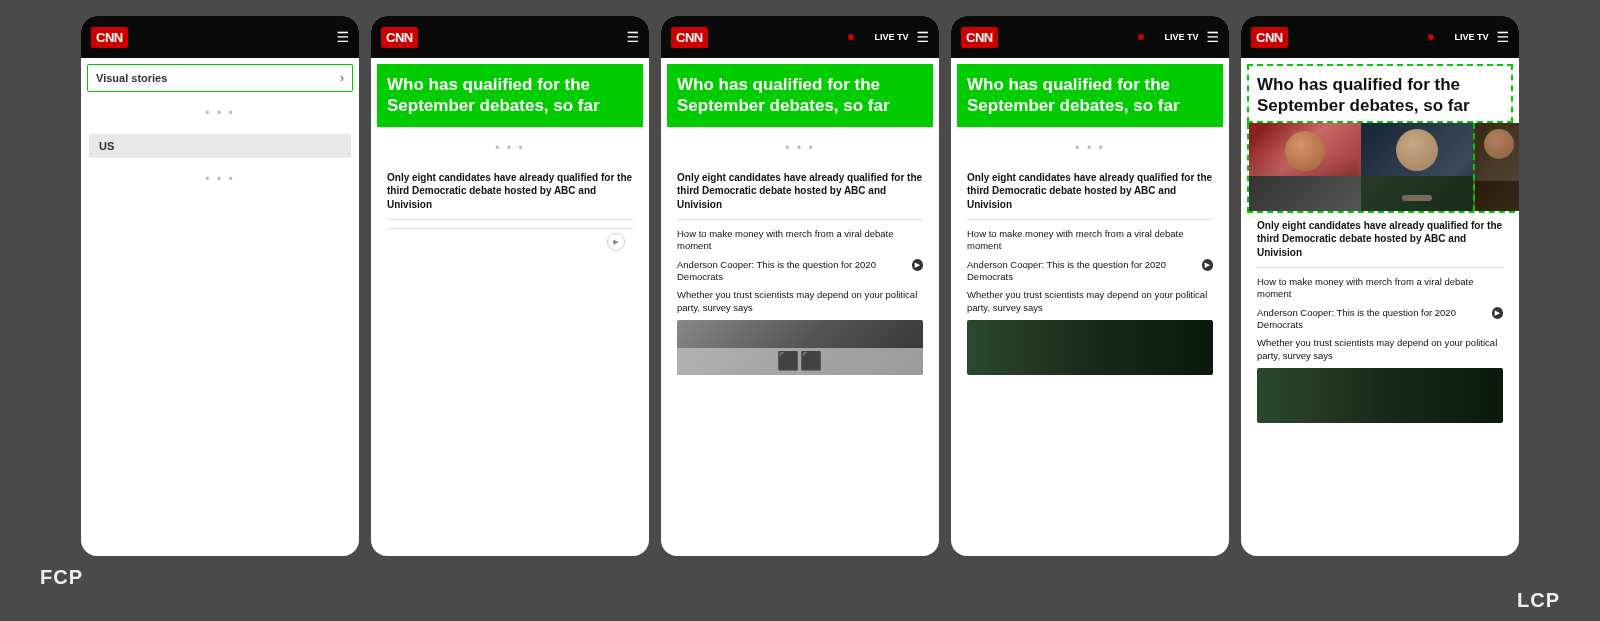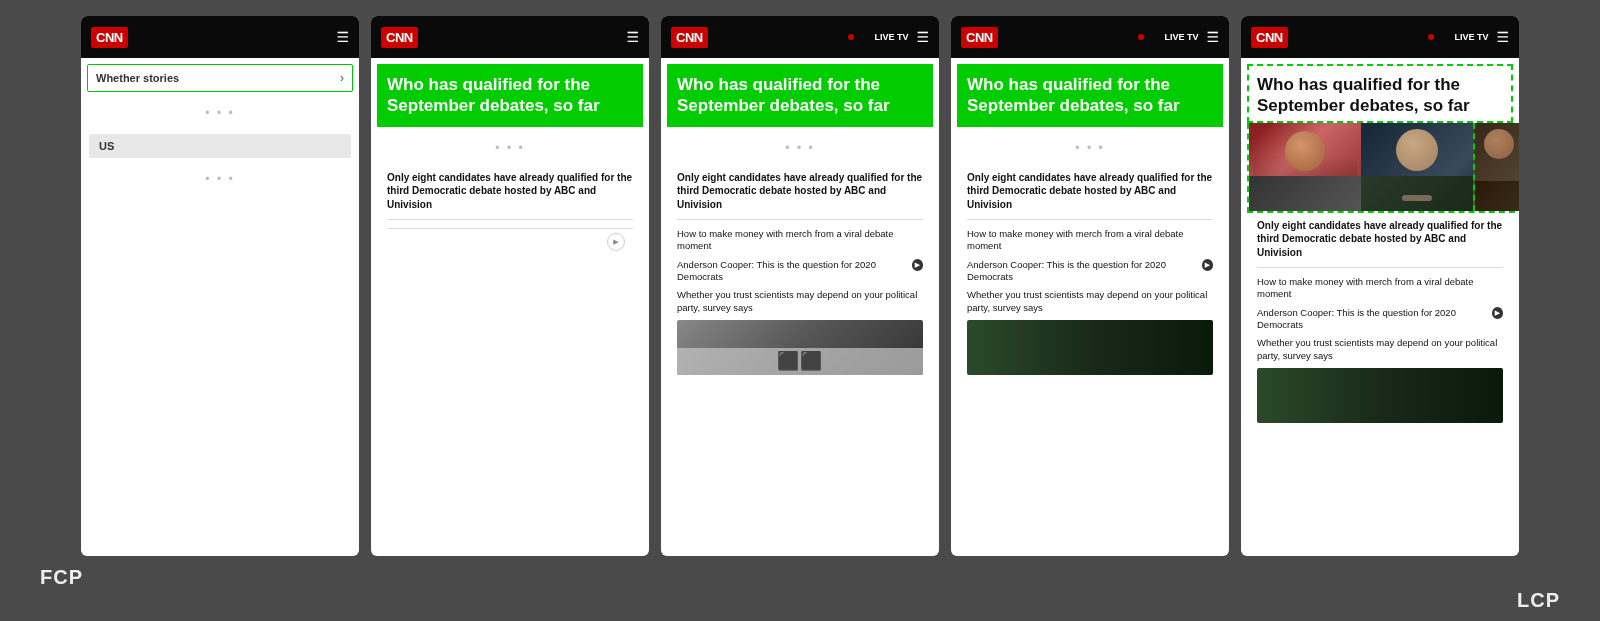--- a/index.html
+++ b/index.html
@@ -20,21 +20,21 @@
       align-items: flex-start;
       justify-content: center;
       gap: 12px;
       padding: 16px 20px 0 20px;
       width: 100%;
     }
     .phone-card {
       width: 278px;
       height: 540px;
       background: #fff;
-      border-radius: 6px;
+      border-radius: 16px;
       overflow: hidden;
       display: flex;
       flex-direction: column;
       position: relative;
       flex-shrink: 0;
     }
     
     .cnn-header {
       background: #0a0a0a;
       display: flex;
@@ -250,21 +250,21 @@
 <body>
 
 <div class="main-area">
 
   <div class="phone-card">
     <div class="cnn-header">
       <div class="cnn-logo">CNN</div>
       <div class="hamburger-icon">☰</div>
     </div>
     <div class="visual-stories-bar">
-      <span class="visual-stories-text">Whether stories</span>
+      <span class="visual-stories-text">Visual stories</span>
       <span class="chevron-right">›</span>
     </div>
     <div class="dots-placeholder">• • •</div>
     <div class="us-section-bar">US</div>
     <div class="dots-placeholder">• • •</div>
   </div>
 
   <div class="phone-card">
     <div class="cnn-header">
       <div class="cnn-logo">CNN</div>

